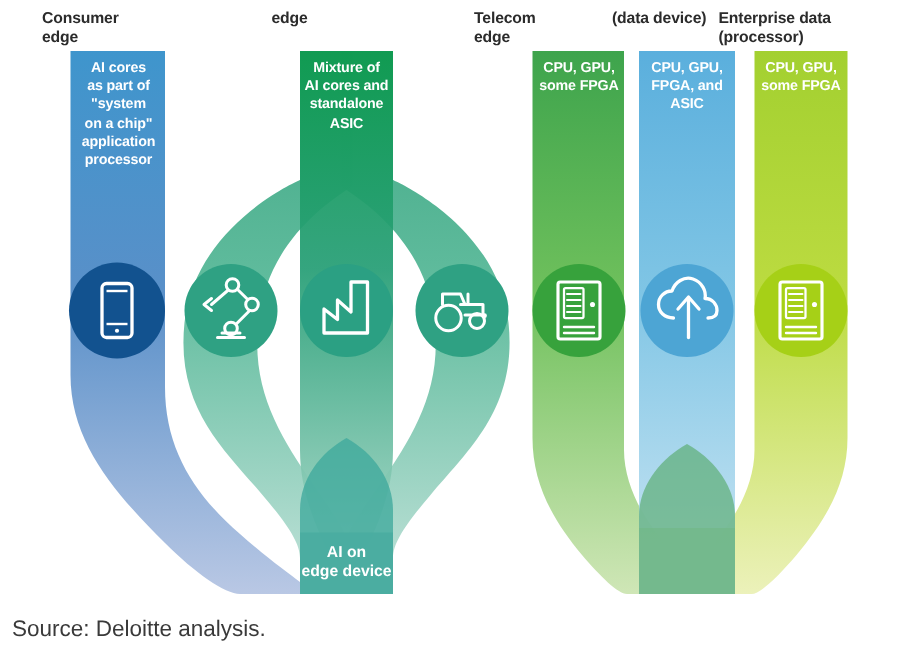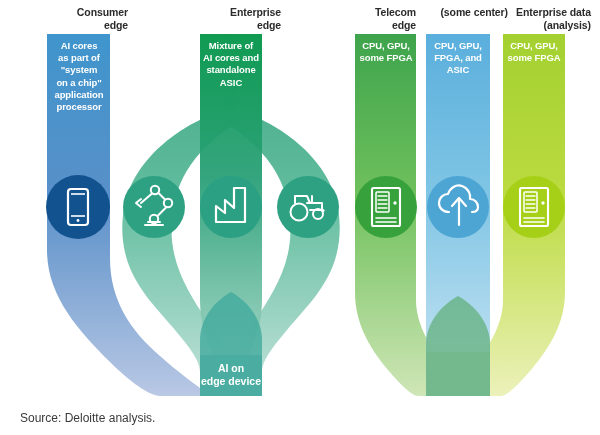--- a/index.html
+++ b/index.html
@@ -8,21 +8,21 @@
     background:#ffffff;
     font-family:"Liberation Sans", sans-serif;
     position:relative;
     overflow:hidden;
   }
   #stage{position:absolute;left:0;top:0;width:600px;height:435px;}
   svg#diagram{position:absolute;left:0;top:0;width:600px;height:435px;}
 
   .col-header{
     position:absolute;
-    text-align:right;
+    text-align:left;
     font-size:10.5px;
     font-weight:bold;
     color:#2b2b2b;
     line-height:13px;
     letter-spacing:-0.1px;
   }
   .band-text{
     position:absolute;
     text-align:center;
     color:#ffffff;
@@ -34,22 +34,22 @@
   .converge-text{
     position:absolute;
     text-align:center;
     color:#ffffff;
     font-size:10.5px;
     font-weight:bold;
     line-height:13px;
   }
   .source-note{
     position:absolute;
-    left:20px;top:411px;
-    font-size:12px;
+    left:8px;top:411px;
+    font-size:15px;
     color:#3a3a3a;
   }
 </style>
 </head>
 <body>
 
 <div id="stage">
 
   <svg id="diagram" viewBox="0 0 600 435">
     <defs>
@@ -236,36 +236,35 @@
       </g>
     </g>
   </svg>
 
   <div class="col-header" style="left:28px;top:6px;width:100px;">
     <div>Consumer</div>
     <div>edge</div>
   </div>
 
   <div class="col-header" style="left:181px;top:6px;width:100px;">
-    <div>Enterprise</div>
     <div>edge</div>
   </div>
 
   <div class="col-header" style="left:316px;top:6px;width:100px;">
     <div>Telecom</div>
     <div>edge</div>
   </div>
 
   <div class="col-header" style="left:408px;top:6px;width:100px;">
-    <div>(some center)</div>
+    <div>(data device)</div>
   </div>
 
   <div class="col-header" style="left:479px;top:6px;width:112px;">
     <div>Enterprise data</div>
-    <div>(analysis)</div>
+    <div>(processor)</div>
   </div>
 
   <div class="band-text" style="left:46px;top:40px;width:66px;">AI cores<br>as part of<br>"system<br>on a chip"<br>application<br>processor</div>
 
   <div class="band-text" style="left:197px;top:40px;width:68px;">Mixture of<br>AI cores and<br>standalone<br>ASIC</div>
 
   <div class="band-text" style="left:353px;top:40px;width:66px;">CPU, GPU,<br>some FPGA</div>
 
   <div class="band-text" style="left:424px;top:40px;width:68px;">CPU, GPU,<br>FPGA, and<br>ASIC</div>
 

